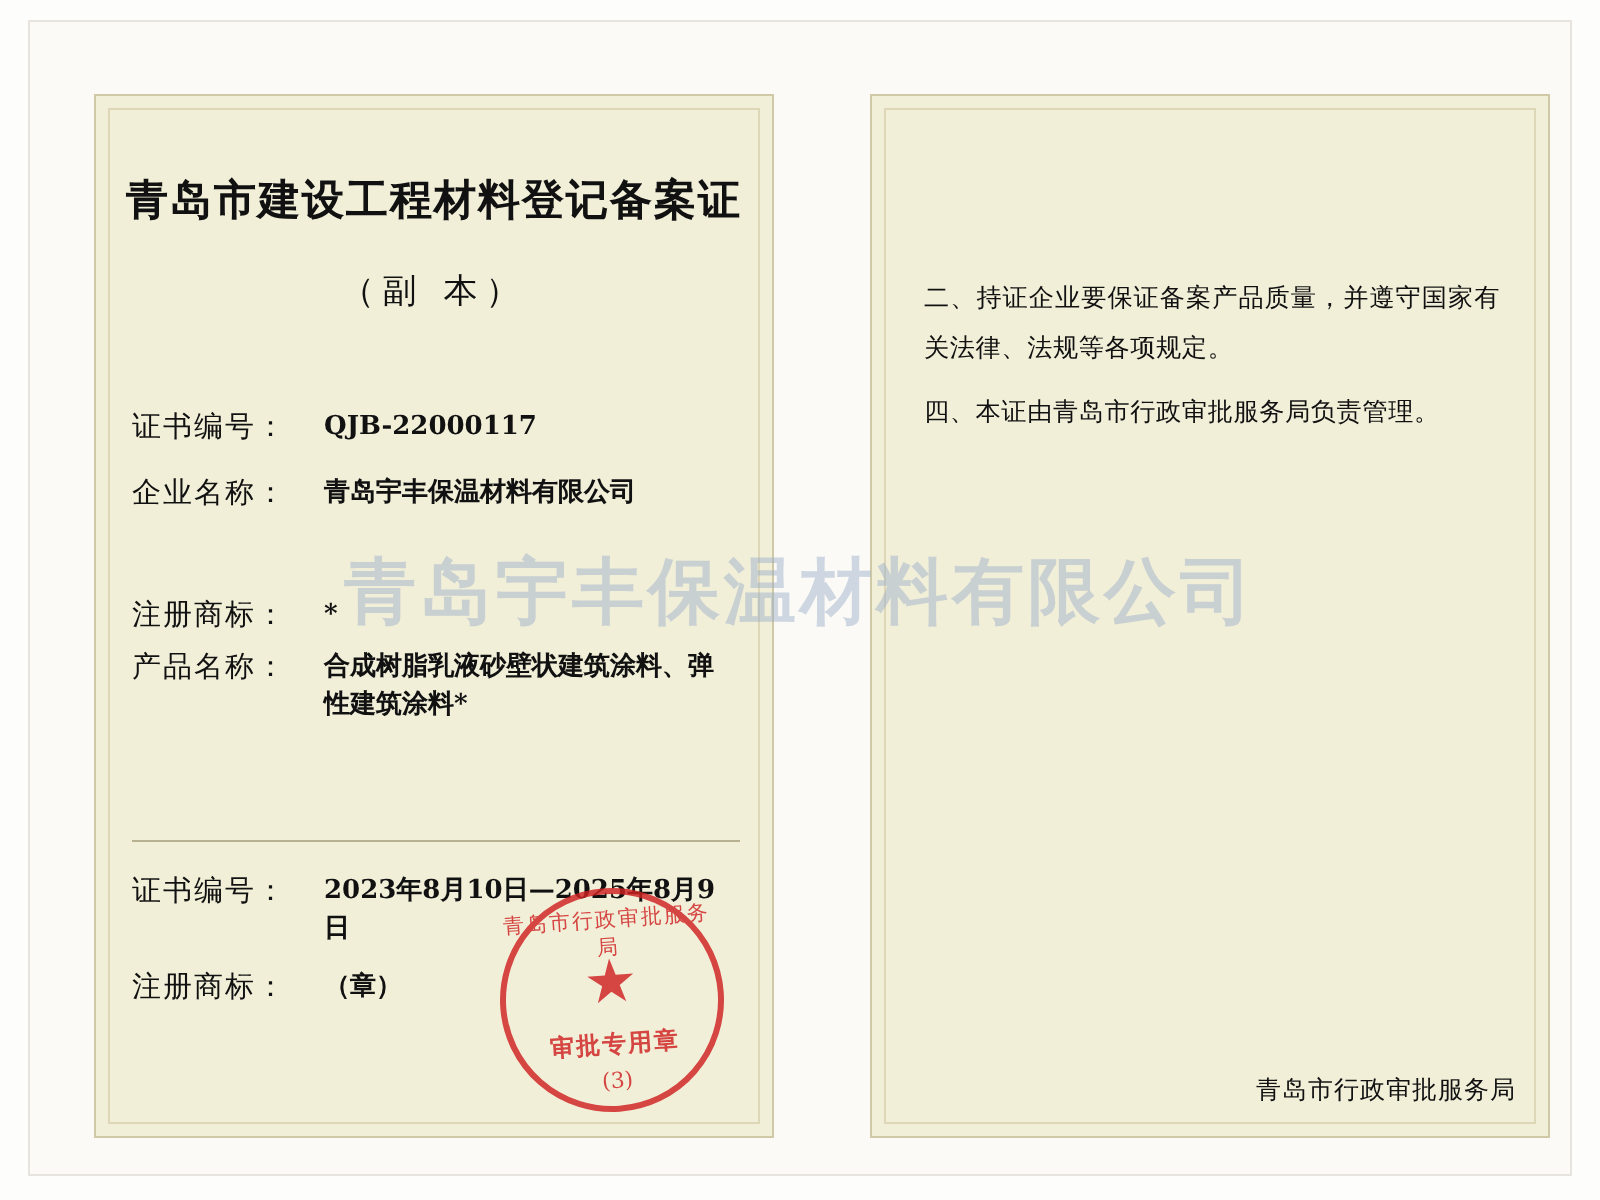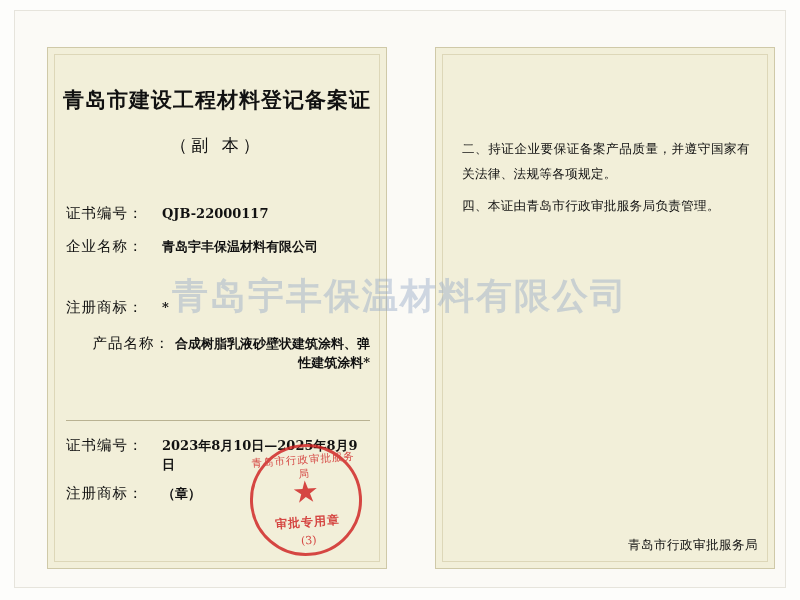--- a/index.html
+++ b/index.html
@@ -108,21 +108,21 @@
     line-height: 19px;
   }
 
   .field-value.thin {
     font-weight: bold;
   }
 
   #row-cert-no   { top: 156px; }
   #row-company   { top: 189px; }
   #row-trademark { top: 238px; margin-top: 12px; }
-  #row-product   { top: 286px; text-align: right; }
+  #row-product   { top: 276px; }
   #row-valid     { top: 388px; }
   #row-issuer    { top: 436px; }
 
   #row-valid .field-value,
   #row-issuer .field-value {
     font-size: 13px;
   }
 
   
   .divider {

